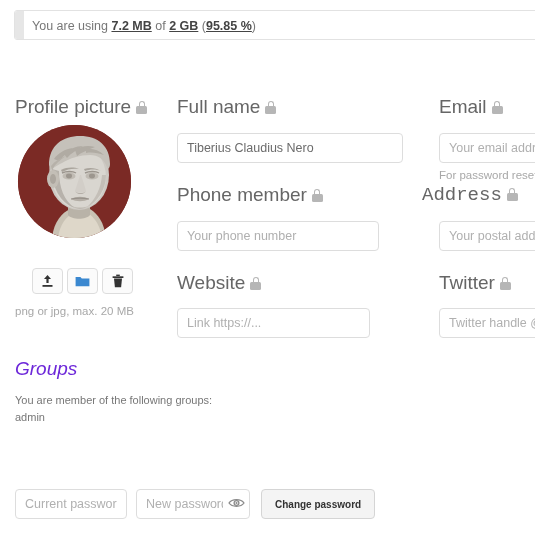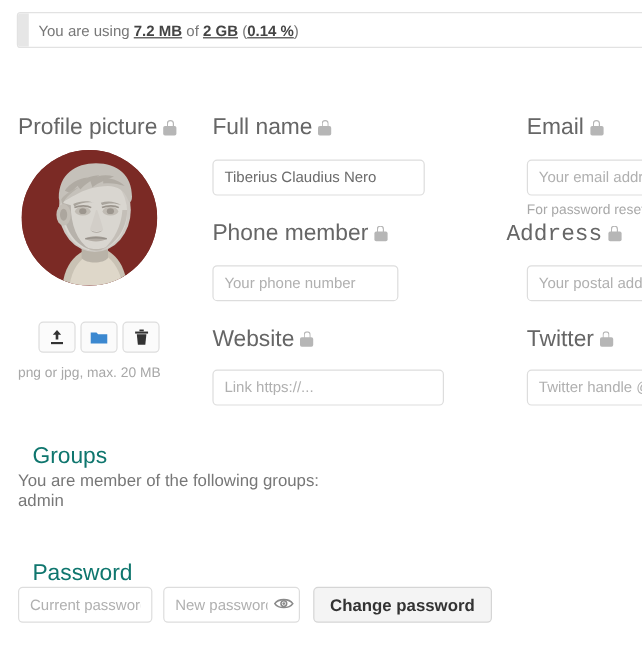--- a/index.html
+++ b/index.html
@@ -56,24 +56,25 @@
   .quota-text b {
     color: #444444;
     font-weight: bold;
     text-decoration: underline;
   }
 
   
   .section-h {
     font-size: 19px;
     font-weight: normal;
-    color: #0f766e;
-    margin: 12px;
+    color: #6d28d9;
+    margin: 0;
     line-height: 22px;
     white-space: nowrap;
+    font-style: italic;
   }
   .field-h {
     font-size: 19px;
     font-weight: normal;
     color: #666666;
     margin: 0;
     line-height: 22px;
     white-space: nowrap;
   }
 
@@ -160,52 +161,52 @@
   .btn-pw {
     position: absolute;
     left: 261px;
     top: 489px;
     height: 30px;
     padding: 0 13px;
     border: 1px solid #d5d5d5;
     border-radius: 4px;
     background: #f4f4f4;
     color: #333333;
-    font-size: 14px;
+    font-size: 10px;
     font-weight: bold;
     font-family: "Liberation Sans", sans-serif;
     cursor: pointer;
     box-sizing: border-box;
     white-space: nowrap;
   }
 
   .pw-eye {
     position: absolute;
     left: 228px;
     top: 496px;
     width: 17px;
     height: 14px;
     cursor: pointer;
   }
 
   .grp-line {
-    font-size: 14px;
+    font-size: 11px;
     color: #777777;
     line-height: 17px;
     white-space: nowrap;
   }
 </style>
 </head>
 <body>
 
 <div class="page">
 
   <div class="quota-wrap">
     <div class="quota-fill" style="width: 9px; background: rgb(230, 230, 230);"></div>
-    <div class="quota-text"><span>You are using </span><b>7.2 MB</b><span> of </span><b>2 GB</b><span> (</span><b>0.14 %</b><span>)</span></div>
+    <div class="quota-text"><span>You are using </span><b>7.2 MB</b><span> of </span><b>2 GB</b><span> (</span><b>95.85 %</b><span>)</span></div>
   </div>
 
   <div class="field-h" style="position:absolute;left:15px;top:96px;"><span>Profile picture</span><span class="lock"><span class="shackle"></span><span class="body"></span></span></div>
 
   <div class="avatar">
     <svg width="113" height="113" viewBox="0 0 113 113">
       <rect x="0" y="0" width="113" height="113" fill="#7b2a25"></rect>
 
       <path d="M34 113 C36 96 44 88 52 84 L72 84 C80 89 86 97 88 113 Z" fill="#c9c2b4"></path>
       <path d="M40 113 C42 99 48 92 55 88 L70 88 C77 93 82 100 84 113 Z" fill="#ded7c9"></path>
@@ -267,43 +268,42 @@
     <svg width="12" height="14" viewBox="0 0 12 14">
       <rect x="4.2" y="0.6" width="3.6" height="1.5" fill="#333333"></rect>
       <rect x="0.6" y="2.3" width="10.8" height="1.7" fill="#333333"></rect>
       <path d="M2 4.6 L10 4.6 L9.1 13.2 L2.9 13.2 Z" fill="#333333"></path>
     </svg>
   </button>
 
   <div class="help" style="position:absolute;left:15px;top:304px;">png or jpg, max. 20 MB</div>
 
   <div class="field-h" style="position:absolute;left:177px;top:96px;"><span>Full name</span><span class="lock"><span class="shackle"></span><span class="body"></span></span></div>
-  <input class="inp" style="position: absolute; left: 177px; top: 133px; width: 177px;" value="Tiberius Claudius Nero">
+  <input class="inp" style="position: absolute; left: 177px; top: 133px; width: 226px;" value="Tiberius Claudius Nero">
 
   <div class="field-h" style="position:absolute;left:177px;top:184px;"><span>Phone member</span><span class="lock"><span class="shackle"></span><span class="body"></span></span></div>
-  <input class="inp" style="position: absolute; left: 177px; top: 221px; width: 155px;" placeholder="Your phone number">
+  <input class="inp" style="position: absolute; left: 177px; top: 221px; width: 202px;" placeholder="Your phone number">
 
   <div class="field-h" style="position:absolute;left:177px;top:272px;"><span>Website</span><span class="lock"><span class="shackle"></span><span class="body"></span></span></div>
   <input class="inp" style="position: absolute; left: 177px; top: 308px; width: 193px;" placeholder="Link https://...">
 
   <div class="field-h" style="position:absolute;left:439px;top:96px;"><span>Email</span><span class="lock"><span class="shackle"></span><span class="body"></span></span></div>
   <input class="inp" style="position: absolute; left: 439px; top: 133px; width: 193px;" placeholder="Your email address">
   <div class="help" style="position:absolute;left:439px;top:168px;">For password reset and notifications</div>
 
   <div class="field-h" style="position:absolute;left:422px;top:184px;font-family:Liberation Mono, monospace;"><span>Address</span><span class="lock"><span class="shackle"></span><span class="body"></span></span></div>
   <input class="inp" style="position: absolute; left: 439px; top: 221px; width: 193px;" placeholder="Your postal address">
 
   <div class="field-h" style="position:absolute;left:439px;top:272px;"><span>Twitter</span><span class="lock"><span class="shackle"></span><span class="body"></span></span></div>
   <input class="inp" style="position: absolute; left: 439px; top: 308px; width: 193px;" placeholder="Twitter handle @…">
 
   <div class="section-h" style="position:absolute;left:15px;top:358px;">Groups</div>
   <div class="grp-line" style="position:absolute;left:15px;top:392px;">You are member of the following groups:</div>
   <div class="grp-line" style="position:absolute;left:15px;top:409px;">admin</div>
 
-  <div class="section-h" style="position:absolute;left:15px;top:455px;">Password</div>
 
   <input class="inp" style="position: absolute; left: 15px; top: 489px; width: 112px;" type="password" placeholder="Current password">
 
   <input class="inp" style="position: absolute; left: 136px; top: 489px; width: 114px; padding-right: 26px;" type="password" placeholder="New password">
 
   <svg class="pw-eye" viewBox="0 0 17 14">
     <path d="M1 7 C4 2.6 13 2.6 16 7 C13 11.4 4 11.4 1 7 Z" fill="none" stroke="#8a8a8a" stroke-width="1.3"></path>
     <circle cx="8.5" cy="7" r="2.4" fill="none" stroke="#8a8a8a" stroke-width="1.3"></circle>
     <circle cx="8.5" cy="7" r="1.1" fill="#8a8a8a"></circle>
   </svg>

